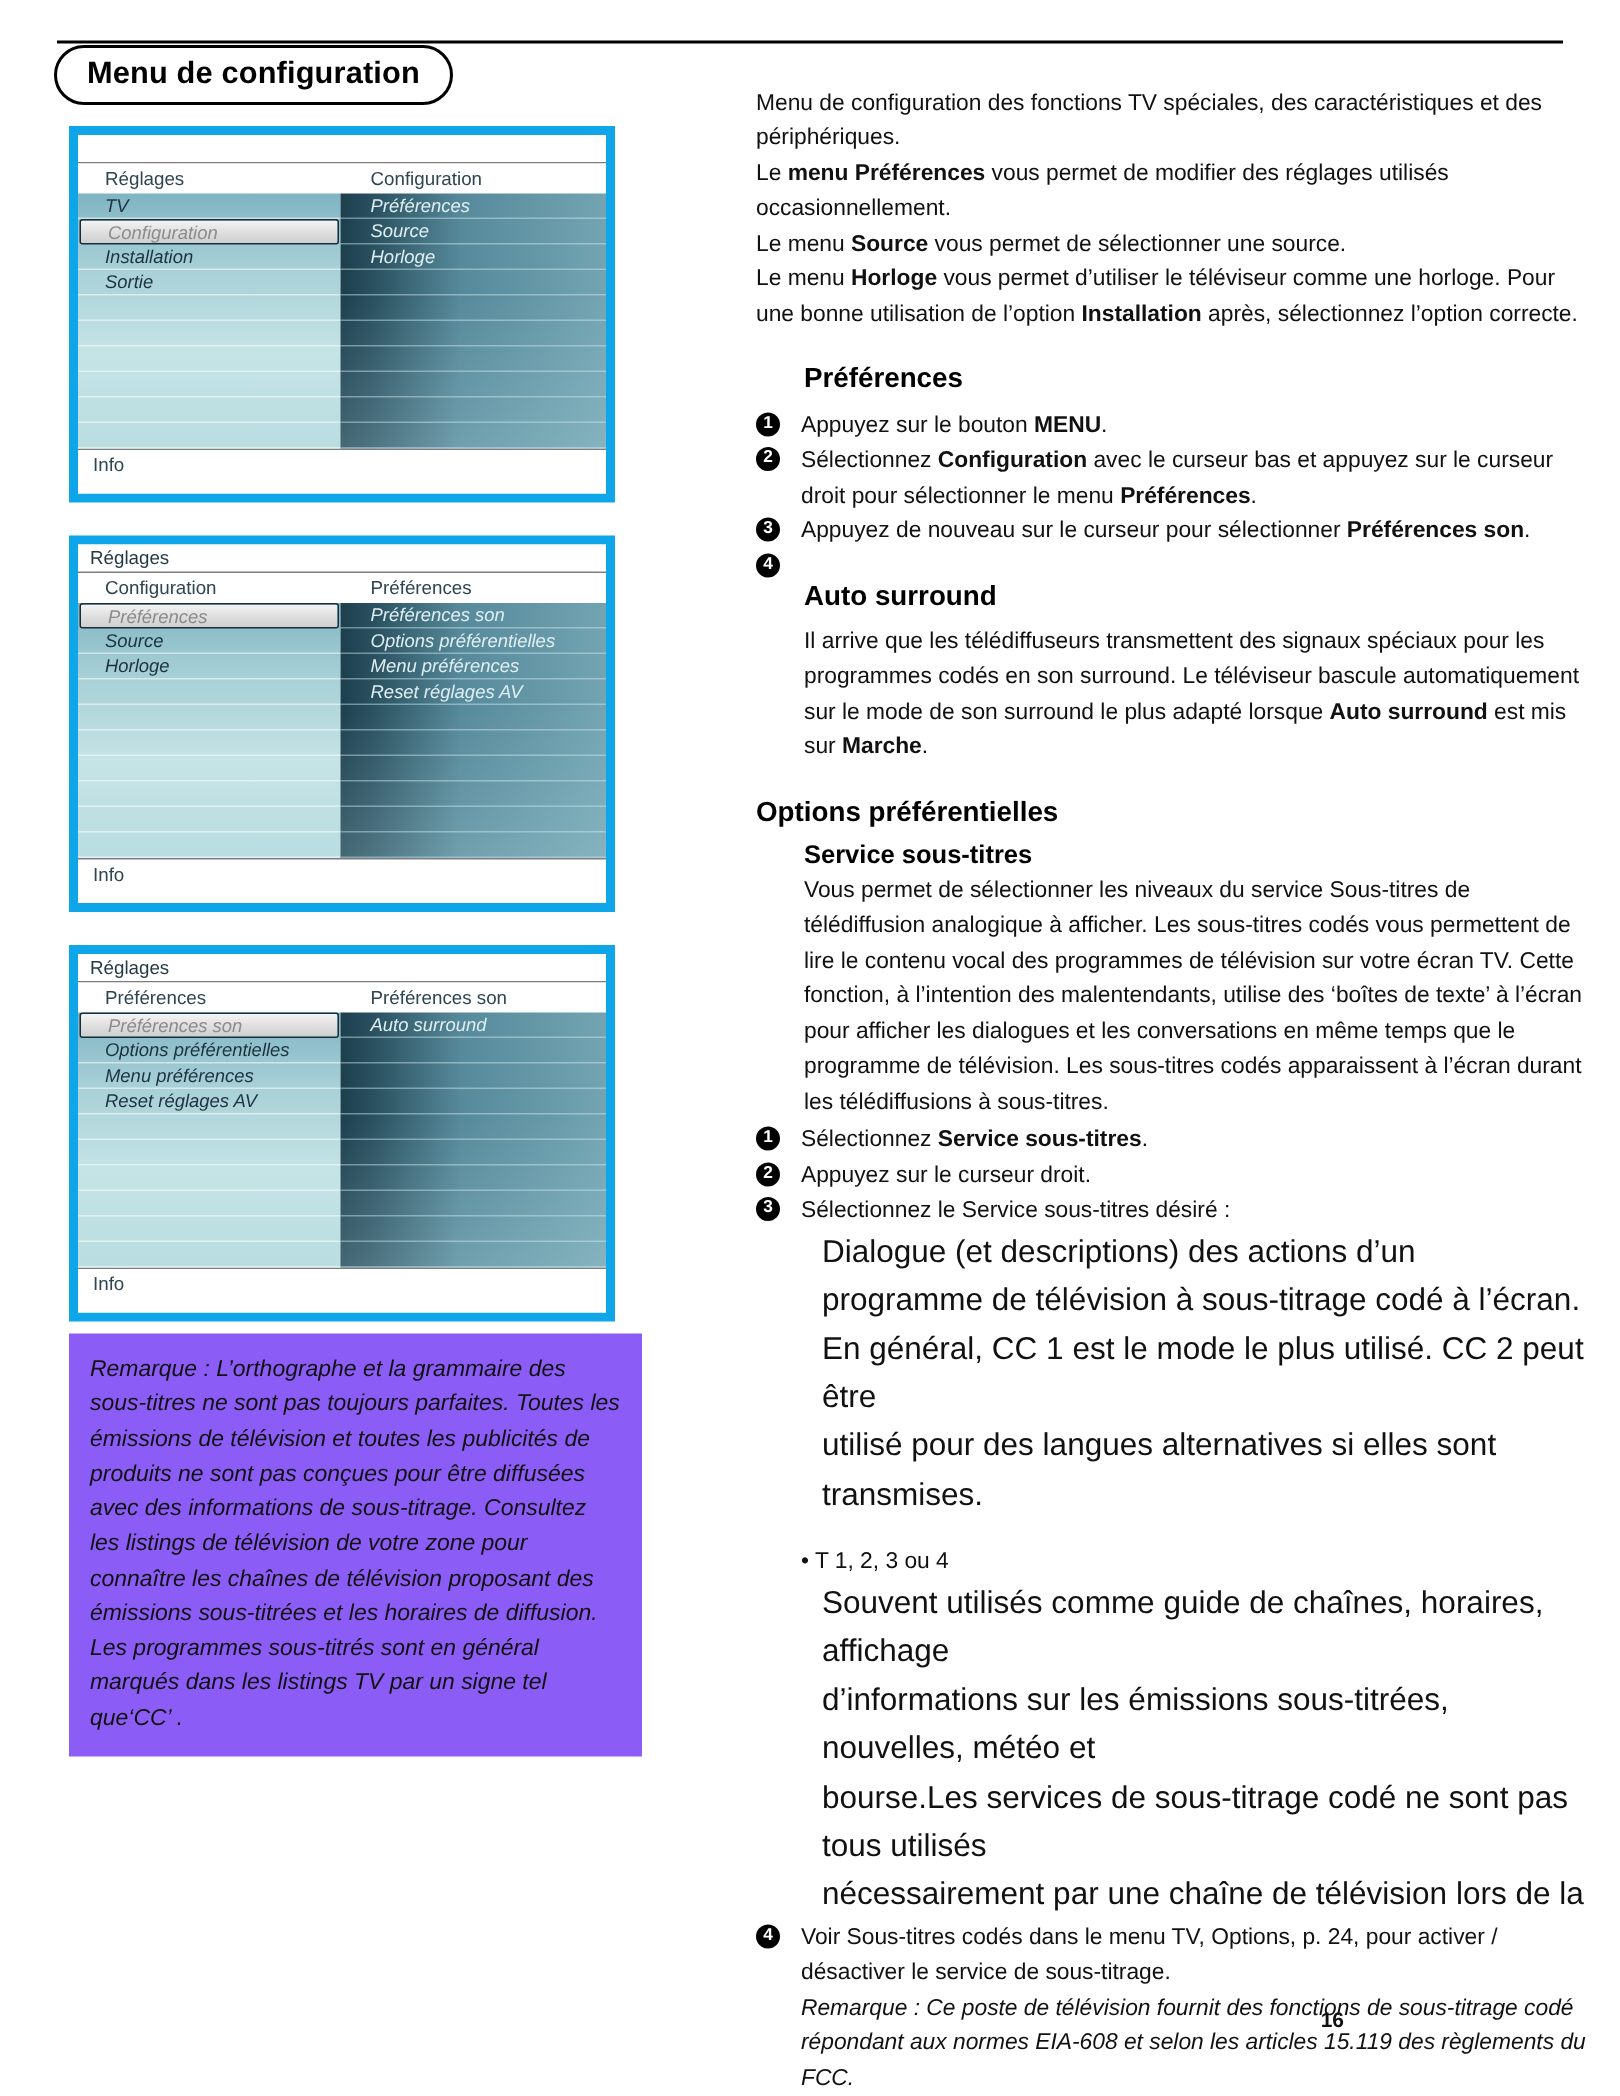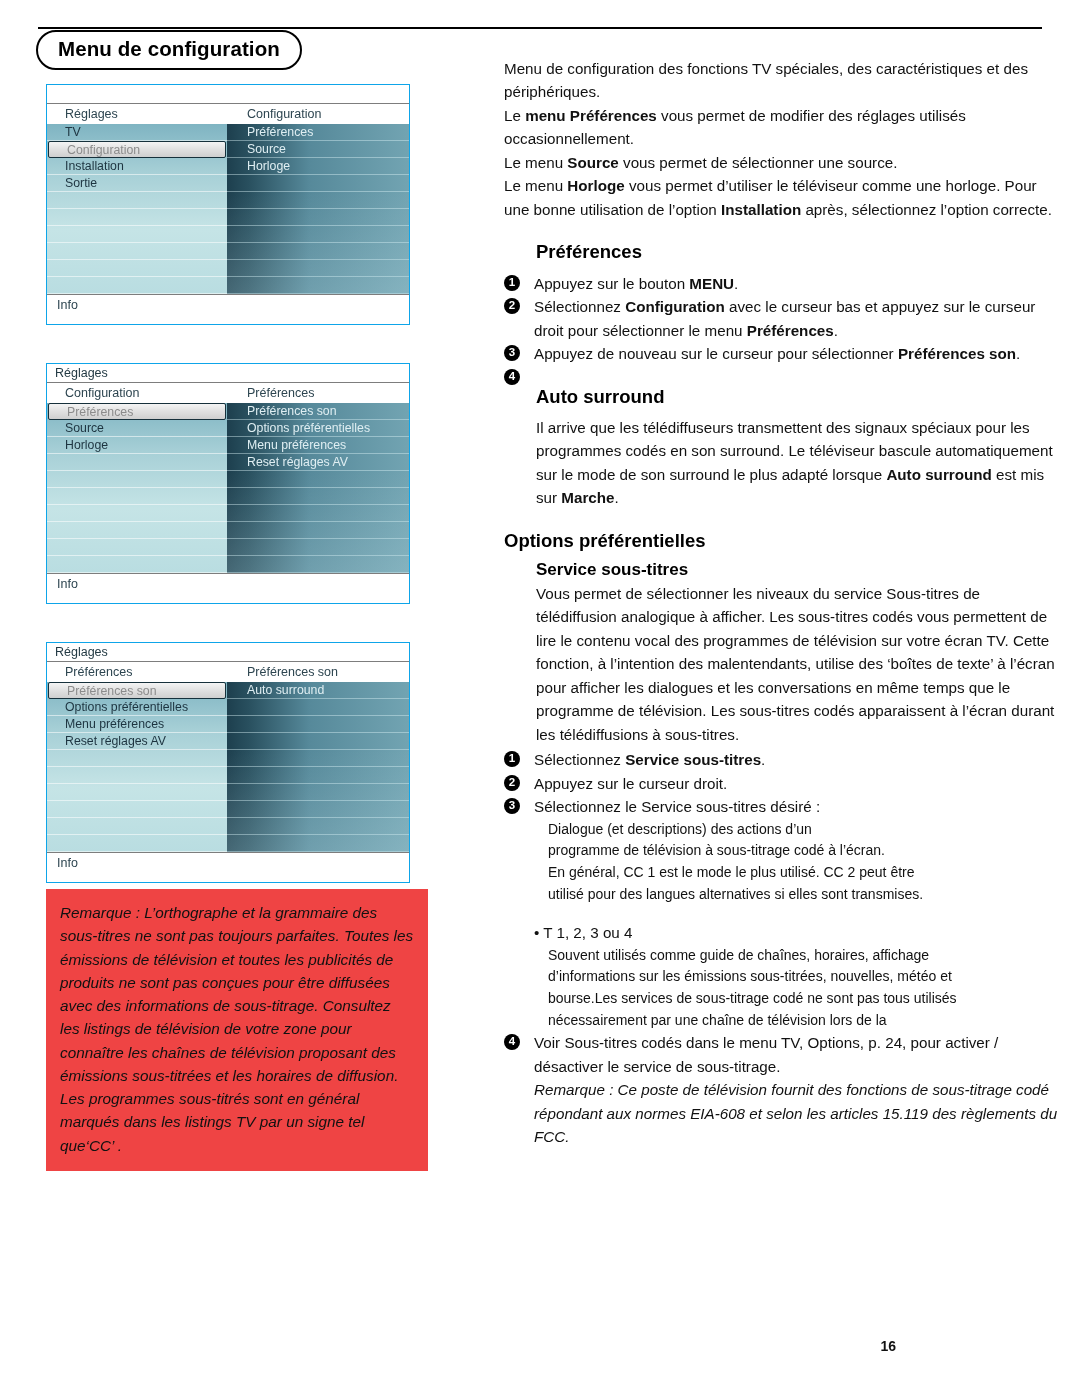--- a/index.html
+++ b/index.html
@@ -53,24 +53,24 @@
   
   .left-col {
     position: absolute;
     left: 46px;
     top: 84px;
     width: 364px;
   }
 
   
   .tvmenu {
-    border: 1px solid #0ea5e9;
-    background: #ffffff;
-    box-sizing: border-box;
-    margin-bottom: 38px;
+    border: 6px solid #0ea5e9;
+    background: #ffffff;
+    box-sizing: border-box;
+    margin-bottom: 22px;
   }
   .tvmenu-titlebar {
     height: 19px;
     border-bottom: 1px solid #7d7d7d;
     box-sizing: border-box;
     padding: 0 8px;
     display: flex;
     align-items: center;
     font-size: 12.5px;
     color: #233a44;
@@ -119,20 +119,21 @@
   }
 
   .row {
     height: 17px;
     box-sizing: border-box;
     display: flex;
     align-items: center;
     font-size: 12.3px;
     position: relative;
     border-bottom: 1px solid rgba(255,255,255,0.55);
+    font-style: italic;
   }
   .panel-left .row {
     padding-left: 18px;
     color: #1d3440;
   }
   .panel-right .row {
     padding-left: 20px;
     color: #dfeef2;
     border-bottom: 1px solid rgba(215,240,245,0.45);
   }
@@ -159,21 +160,21 @@
     background: #ffffff;
   }
 
   
   .remark-box {
     position: absolute;
     left: 46px;
     top: 889px;
     width: 382px;
     box-sizing: border-box;
-    background: #ef4444;
+    background: #8b5cf6;
     padding: 12px 14px 14px 14px;
     font-style: italic;
     font-size: 15.3px;
     line-height: 1.52;
     color: #111111;
   }
 
   
   .right-col {
     position: absolute;
@@ -229,21 +230,21 @@
     color: #ffffff;
     font-size: 11.5px;
     font-weight: bold;
     display: flex;
     align-items: center;
     justify-content: center;
     line-height: 1;
   }
   .sub-lines {
     margin-left: 14px;
-    font-size: 14px;
+    font-size: 21px;
     line-height: 1.545;
   }
 
   .italic-note {
     font-style: italic;
     font-size: 15.2px;
     line-height: 1.545;
     margin-left: 30px;
   }
 

